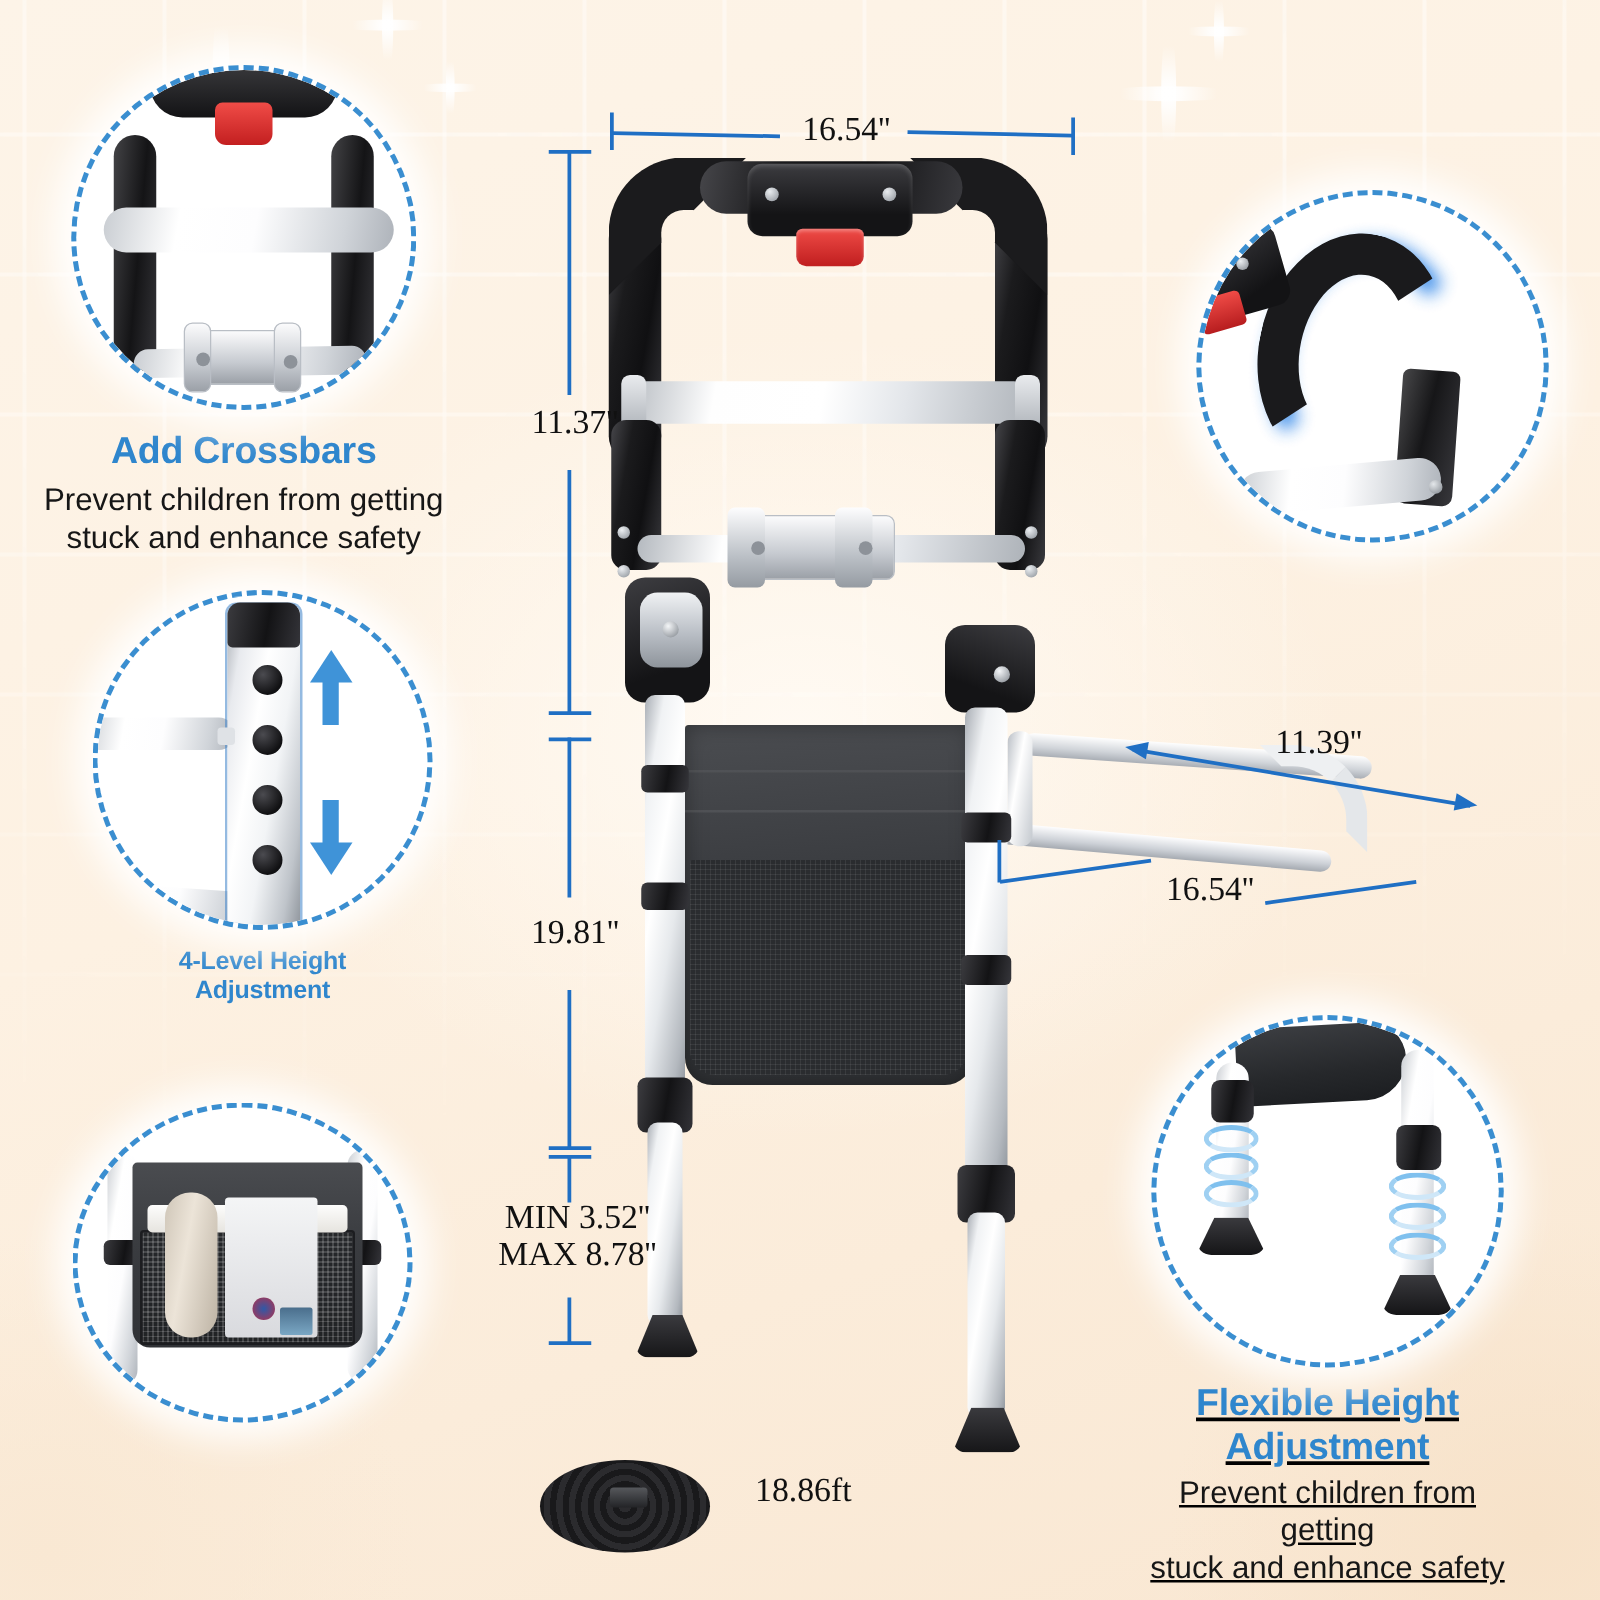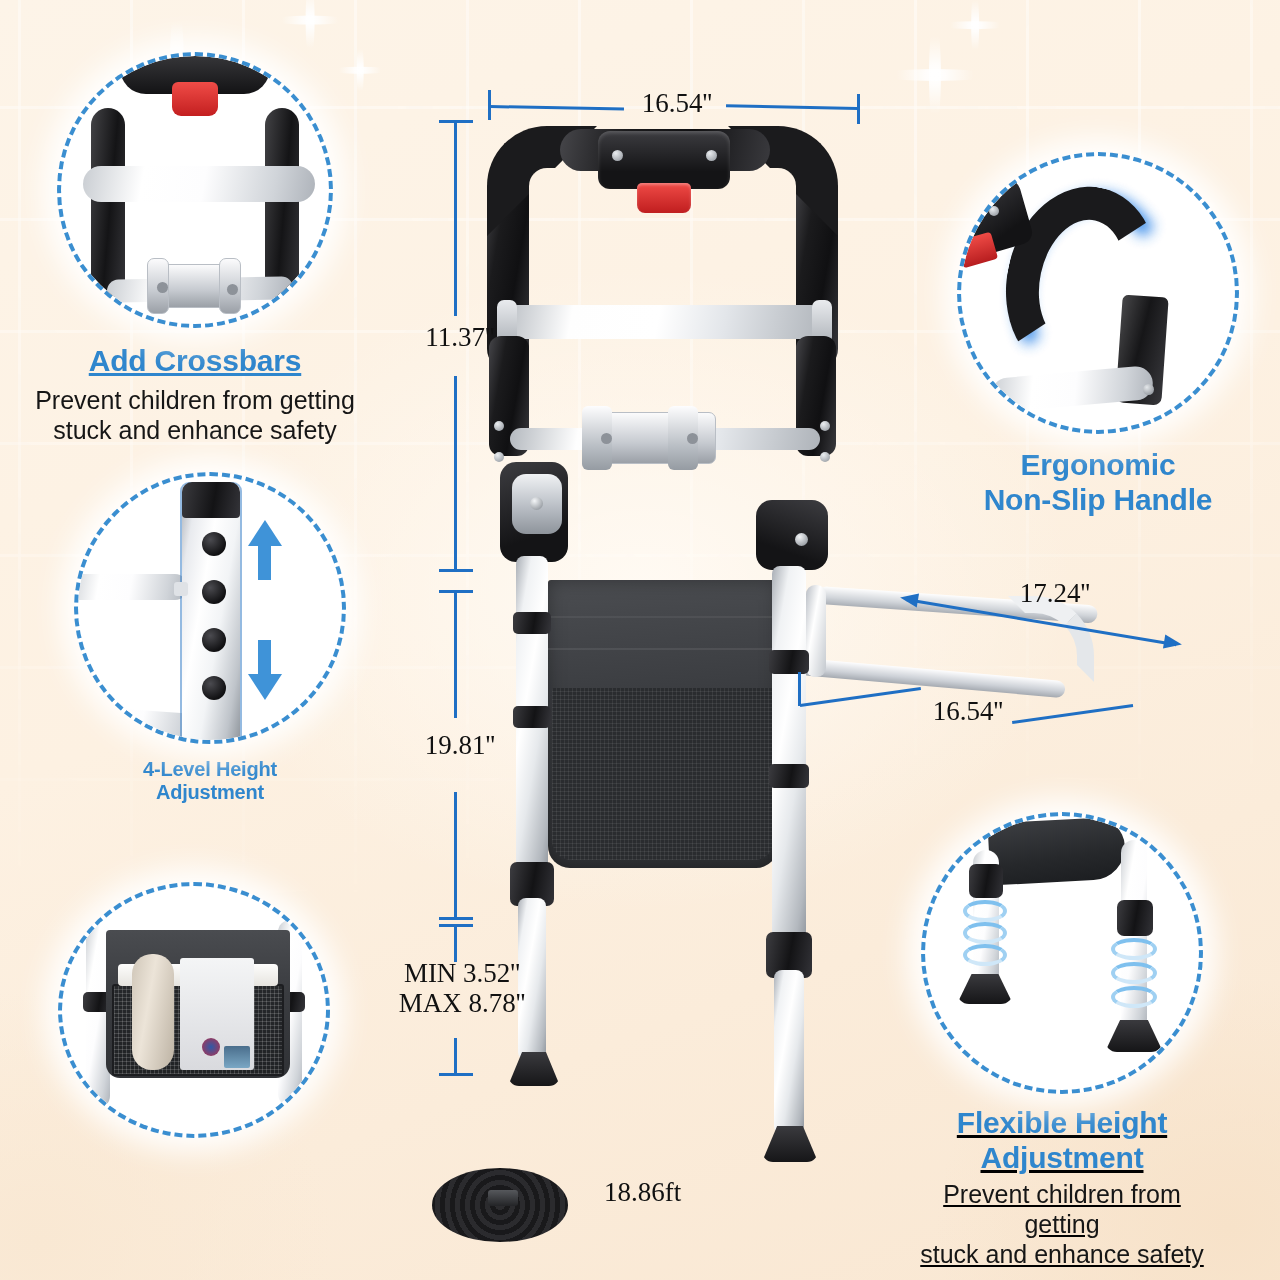--- a/index.html
+++ b/index.html
@@ -304,21 +304,21 @@
     <div class="dim-line" style="left:2px;bottom:0;width:3px;height:38px;"></div>
   </div>
   <div class="dim-text" style="position:absolute;z-index:6;left:372px;top:958px;width:180px;text-align:center;font-size:27px;">MIN 3.52''
 MAX 8.78''</div>
 
   <div class="dim" style="left:900px;top:588px;width:278px;height:60px;">
     <div class="dim-line" style="left:6px;top:10px;width:274px;height:3px;transform:rotate(9.5deg);transform-origin:left center;"></div>
     <div class="arrowhead" style="left:0;top:4px;border-top:7px solid transparent;border-bottom:7px solid transparent;border-right:18px solid #1f6fc4;transform:rotate(9.5deg);"></div>
     <div class="arrowhead" style="right:-4px;top:48px;border-top:7px solid transparent;border-bottom:7px solid transparent;border-left:18px solid #1f6fc4;transform:rotate(9.5deg);"></div>
   </div>
-  <div class="dim-text" style="position:absolute;z-index:7;left:995px;top:578px;width:120px;text-align:center;font-size:27px;">17.24''</div>
+  <div class="dim-text" style="position:absolute;z-index:7;left:995px;top:578px;width:120px;text-align:center;font-size:27px;">11.39''</div>
 
   <div class="dim" style="left:798px;top:672px;width:335px;height:64px;">
     <div class="dim-cap" style="left:0;top:0;width:3px;height:34px;"></div>
     <div class="dim-line" style="left:2px;top:32px;width:122px;height:3px;transform:rotate(-8deg);transform-origin:left center;"></div>
     <div class="dim-line" style="right:0;top:32px;width:122px;height:3px;transform:rotate(-8deg);transform-origin:right center;"></div>
   </div>
   <div class="dim-text" style="position:absolute;z-index:7;left:908px;top:696px;width:120px;text-align:center;font-size:27px;">16.54''</div>
 
   <div class="dim-text" style="position:absolute;z-index:7;left:604px;top:1177px;width:140px;text-align:left;font-size:27px;">18.86ft</div>
 </div>
@@ -332,21 +332,21 @@
       <div class="c1-blk-r" style="right:30px;top:52px;height:190px;"></div>
       <div class="c1-bar wht" style="left:22px;top:110px;width:232px;"></div>
       <div class="c1-clampbar wht" style="left:46px;top:222px;width:186px;transform:rotate(-1deg);"></div>
       <div class="c1-clamp" style="left:92px;top:208px;width:86px;height:44px;"></div>
       <div class="c1-clamp" style="left:86px;top:202px;width:22px;height:56px;"></div>
       <div class="c1-clamp" style="left:158px;top:202px;width:22px;height:56px;"></div>
       <div class="c1-pin" style="left:96px;top:226px;"></div>
       <div class="c1-pin" style="left:166px;top:228px;"></div>
     </div>
   </div>
-  <div class="title" style="font-size:30px;margin-top:16px;text-decoration:underline;">Add Crossbars</div>
+  <div class="title" style="font-size:30px;margin-top:16px;">Add Crossbars</div>
   <div class="desc" style="font-size:25px;margin-top:6px;">Prevent children from getting
 stuck and enhance safety</div>
 </div>
 
 <div class="callout" style="left:60px;top:472px;width:300px;">
   <div class="bubble" style="width:272px;height:272px;">
     <div class="clip">
       <div class="c2-side wht" style="left:-10px;top:98px;width:120px;"></div>
       <div class="c2-side wht" style="left:-4px;top:234px;width:130px;transform:rotate(4deg);"></div>
       <div class="c2-tube" style="left:104px;top:8px;width:58px;height:262px;"></div>
@@ -390,22 +390,20 @@
       <div class="c4-glow" style="left:54px;top:36px;width:150px;height:190px;border-color:#1f7ce6 transparent transparent #1f7ce6;transform:rotate(12deg);"></div>
       <div class="c4-arm" style="left:46px;top:30px;width:150px;height:192px;border-top-color:#1a1a1c;border-left-color:#1a1a1c;transform:rotate(12deg);"></div>
       <div class="p" style="position:absolute;left:158px;top:140px;width:46px;height:108px;border-radius:6px 6px 8px 8px;background:linear-gradient(100deg,#474749,#161618 45%,#37373b);transform:rotate(4deg);"></div>
       <div class="p" style="position:absolute;left:8px;top:28px;width:58px;height:66px;border-radius:12px;background:linear-gradient(160deg,#3a3a3e,#131315 72%);transform:rotate(-16deg);"></div>
       <div class="p" style="position:absolute;left:-2px;top:80px;width:36px;height:28px;border-radius:4px;background:linear-gradient(180deg,#ef4b46,#b71d1f);transform:rotate(-16deg);"></div>
       <div class="p" style="position:absolute;left:28px;top:50px;width:10px;height:10px;border-radius:50%;background:radial-gradient(circle at 35% 30%,#eceff2,#83888f);"></div>
       <div class="p wht" style="position:absolute;left:30px;top:216px;width:162px;height:34px;border-radius:17px;transform:rotate(-5deg);"></div>
       <div class="p" style="position:absolute;left:182px;top:228px;width:11px;height:11px;border-radius:50%;background:radial-gradient(circle at 35% 30%,#e4e7ea,#80868d);"></div>
     </div>
   </div>
-  <div class="title" style="font-size:30px;margin-top:14px;">Ergonomic
-Non-Slip Handle</div>
 </div>
 
 <div class="callout" style="left:912px;top:812px;width:300px;text-decoration:underline;">
   <div class="bubble" style="width:282px;height:282px;">
     <div class="clip">
       <div class="c5-pad" style="left:64px;top:4px;width:136px;height:62px;transform:rotate(-3deg);"></div>
       <div class="c5-tube wht" style="left:48px;top:34px;height:136px;"></div>
       <div class="c5-collar" style="left:44px;top:48px;width:34px;height:34px;"></div>
       <div class="c5-foot" style="left:32px;top:158px;width:56px;height:30px;"></div>
       <div class="c5-ring" style="left:38px;top:84px;width:44px;"></div>

